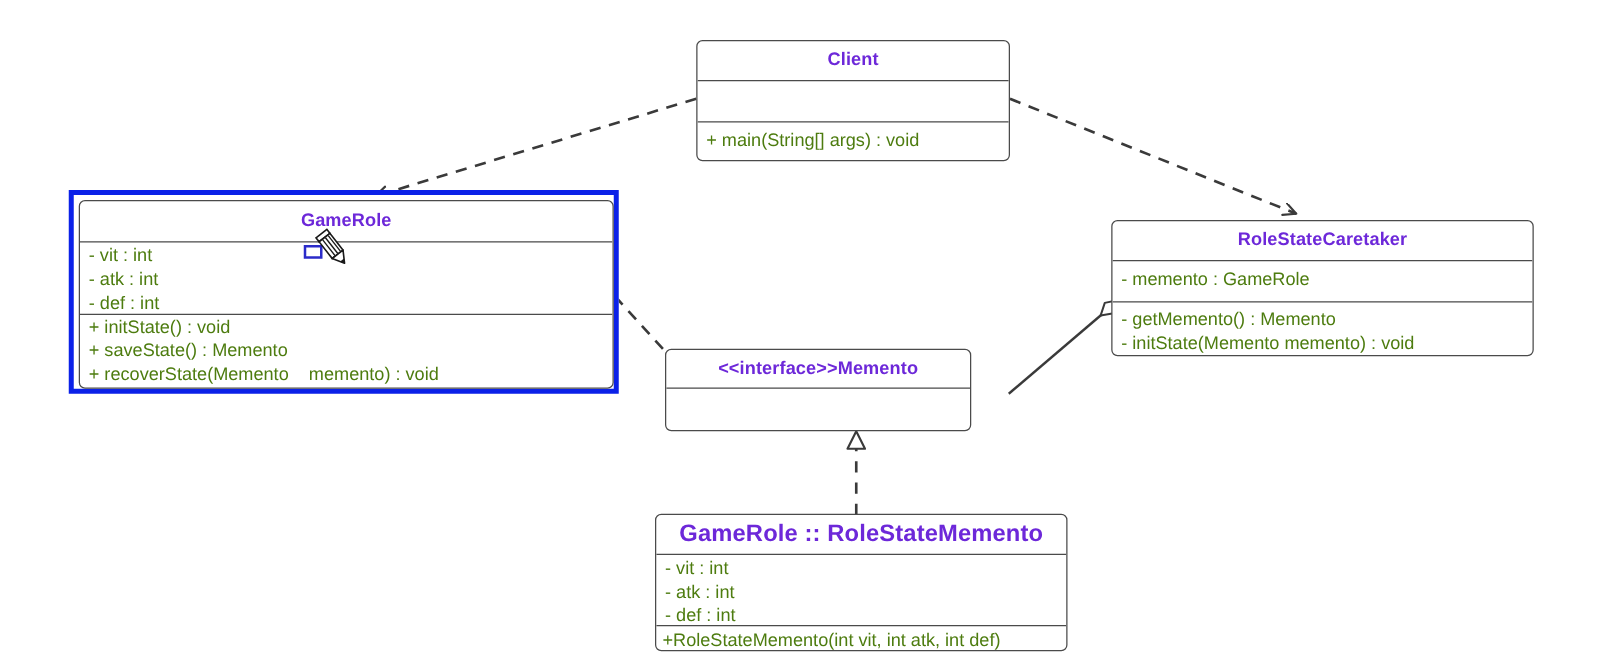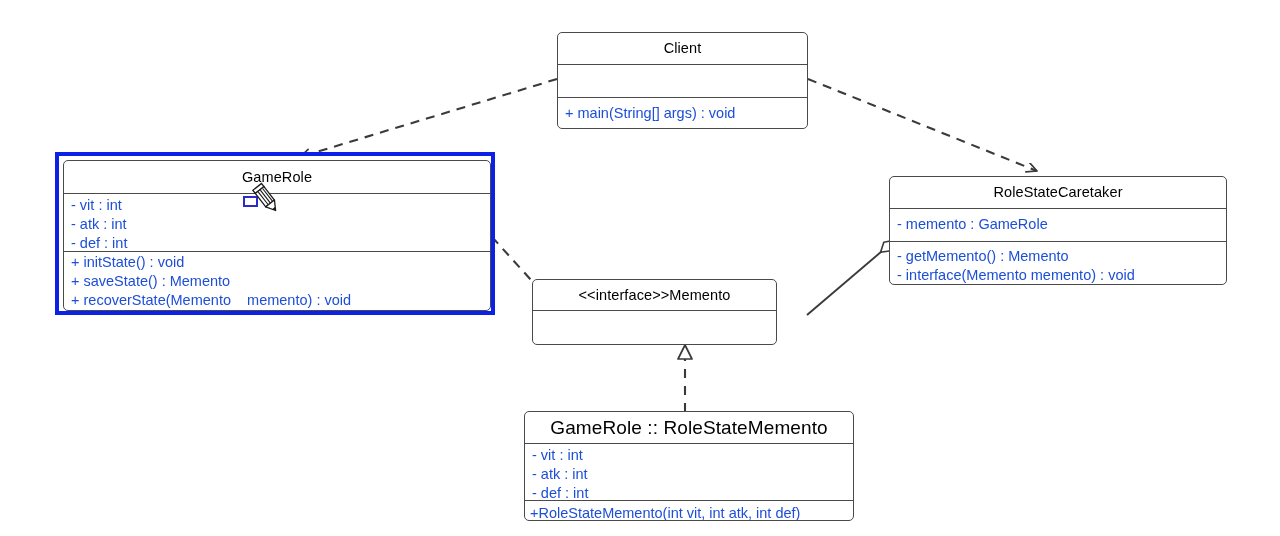--- a/index.html
+++ b/index.html
@@ -29,37 +29,37 @@
     border: 1.6px solid #4a4a4a;
     border-radius: 5px;
     background: #ffffff;
     overflow: hidden;
     z-index: 3;
   }
   .uml-title {
     box-sizing: border-box;
     width: 100%;
     text-align: center;
-    font-weight: normal;
-    color: #000000;
+    font-weight: bold;
+    color: #6d28d9;
     letter-spacing: .1px;
     white-space: nowrap;
   }
   .uml-sep {
     width: 100%;
     height: 0;
     border-top: 1.6px solid #4a4a4a;
   }
   .uml-compartment {
     box-sizing: border-box;
     width: 100%;
     overflow: hidden;
   }
   .uml-line {
-    color: #1d4ed8;
+    color: #4d7c0f;
     white-space: pre;
     padding-left: 7px;
   }
   
   #gamerole-selection {
     position: absolute;
     box-sizing: border-box;
     border: 4px solid #0b21e8;
     background: #ffffff;
     z-index: 4;
@@ -172,21 +172,21 @@
 
   <div class="uml-box" style="left:889px; top:176px; width:338px; height:109px;">
     <div class="uml-title" style="font-size:14.5px; line-height:31px; height:31px;">RoleStateCaretaker</div>
     <div class="uml-sep"></div>
     <div class="uml-compartment" style="height:32px; padding-top:6px;">
       <div class="uml-line" style="font-size:14.5px; line-height:19px;">- memento : GameRole</div>
     </div>
     <div class="uml-sep"></div>
     <div class="uml-compartment" style="padding-top:5px;">
       <div class="uml-line" style="font-size:14.5px; line-height:19px;">- getMemento() : Memento</div>
-      <div class="uml-line" style="font-size:14.5px; line-height:19px;">- interface(Memento memento) : void</div>
+      <div class="uml-line" style="font-size:14.5px; line-height:19px;">- initState(Memento memento) : void</div>
     </div>
   </div>
 
   <div class="uml-box" style="left:532px; top:279px; width:245px; height:66px;">
     <div class="uml-title" style="font-size:14.5px; line-height:30px; height:30px;">&lt;&lt;interface&gt;&gt;Memento</div>
     <div class="uml-sep"></div>
     <div class="uml-compartment" style="height:34px;"></div>
   </div>
 
   <div class="uml-box" style="left:524px; top:411px; width:330px; height:110px;">

